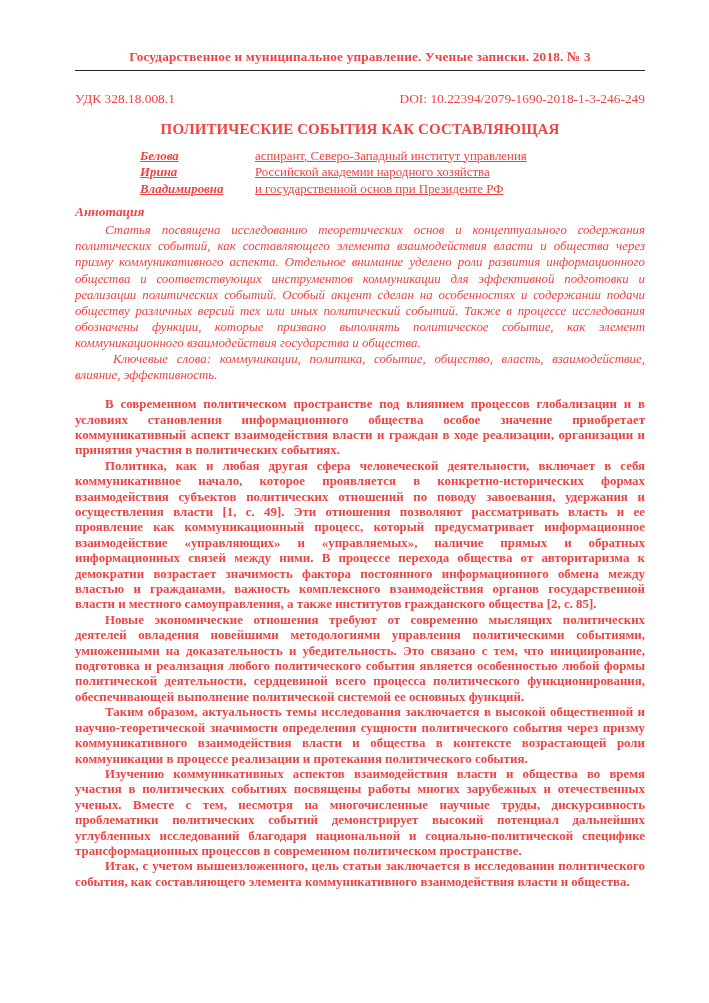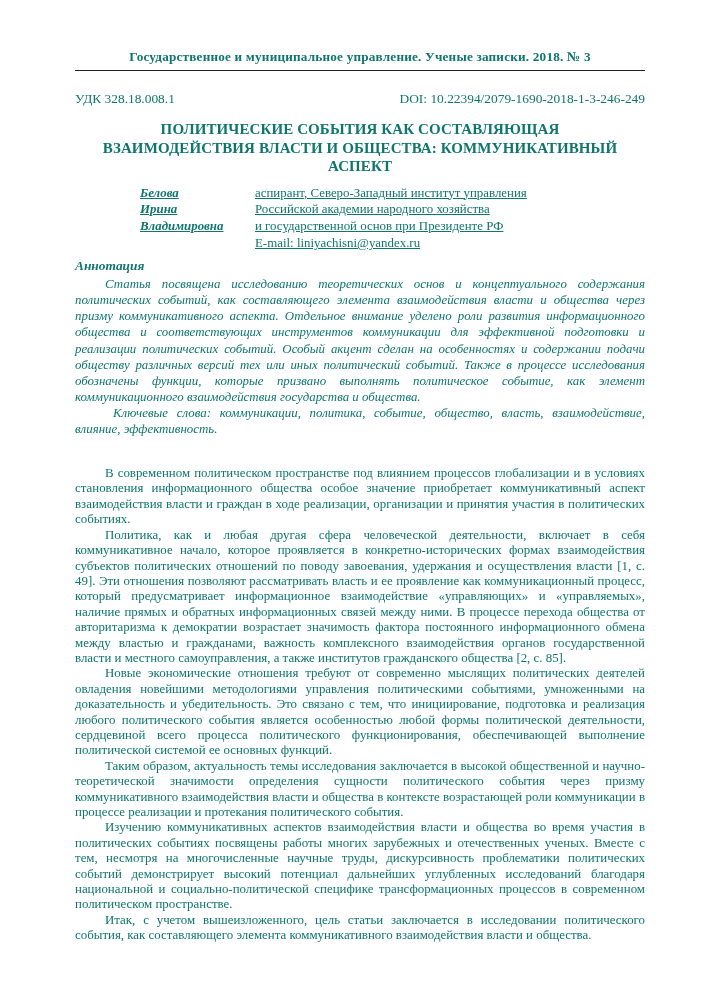--- a/index.html
+++ b/index.html
@@ -1,20 +1,20 @@
 <!DOCTYPE html>
 <html lang="ru"><head>
 <meta charset="utf-8">
 <title>Article page</title>
 <style>
   * { margin:0; padding:0; box-sizing:border-box; }
   html, body { background:#ffffff; }
   .page {
     width:709px; height:1003px;
-    background:#ffffff; color:#0f766e;
+    background:#ffffff; color:#ef4444;
     font-family:"Liberation Serif", "DejaVu Serif", serif;
     position:relative; overflow:hidden;
     padding:49px 64px 0 75px;
     margin:0 auto;
   }
   
   .running-head {
     text-align:center; font-weight:bold; font-size:13.2px;
     letter-spacing:0.2px; padding-bottom:5px;
     border-bottom:1.6px solid #232323;
@@ -44,55 +44,53 @@
     font-style:italic; text-align:justify;
     font-size:12.9px; line-height:16.1px; text-indent:30px;
     margin-top:2px;
   }
   .keywords {
     font-style:italic; text-align:justify;
     font-size:12.9px; line-height:16.1px; text-indent:38px;
   }
   .keywords .kw-label { font-weight:normal; }
   
-  .body-text { margin-top:29px; }
+  .body-text { margin-top:14px;font-weight:bold; }
   .body-text p {
     text-align:justify; font-size:12.9px; line-height:15.4px;
     text-indent:30px;
   }
 </style>
 </head>
 <body>
 
 <div class="page">
 
   <header>
     <div class="running-head">Государственное и муниципальное управление. Ученые записки. 2018. № 3</div>
     <div class="meta-row">
       <span>УДК 328.18.008.1</span>
       <span>DOI: 10.22394/2079-1690-2018-1-3-246-249</span>
     </div>
   </header>
 
   <h1 class="article-title">
     <div>ПОЛИТИЧЕСКИЕ СОБЫТИЯ КАК СОСТАВЛЯЮЩАЯ</div>
-    <div>ВЗАИМОДЕЙСТВИЯ ВЛАСТИ И ОБЩЕСТВА: КОММУНИКАТИВНЫЙ АСПЕКТ</div>
   </h1>
 
   <section class="author-block">
     <div class="author-names">
       <div>Белова</div>
       <div>Ирина</div>
       <div>Владимировна</div>
     </div>
     <div class="author-affiliation">
       <div>аспирант, Северо-Западный институт управления</div>
       <div>Российской академии народного хозяйства</div>
       <div>и государственной основ при Президенте РФ</div>
-      <div>E-mail: liniyachisni@yandex.ru</div>
     </div>
   </section>
 
   <section>
     <h2 class="abstract-heading">Аннотация</h2>
     <p class="abstract-text">Статья посвящена исследованию теоретических основ и концептуального содержания политических событий, как составляющего элемента взаимодействия власти и общества через призму коммуникативного аспекта. Отдельное внимание уделено роли развития информационного общества и соответствующих инструментов коммуникации для эффективной подготовки и реализации политических событий. Особый акцент сделан на особенностях и содержании подачи обществу различных версий тех или иных политический событий. Также в процессе исследования обозначены функции, которые призвано выполнять политическое событие, как элемент коммуникационного взаимодействия государства и общества.</p>
     <p class="keywords"><span class="kw-label">Ключевые слова</span><span>: коммуникации, политика, событие, общество, власть, взаимодействие, влияние, эффективность.</span></p>
   </section>
 
   <main class="body-text">

